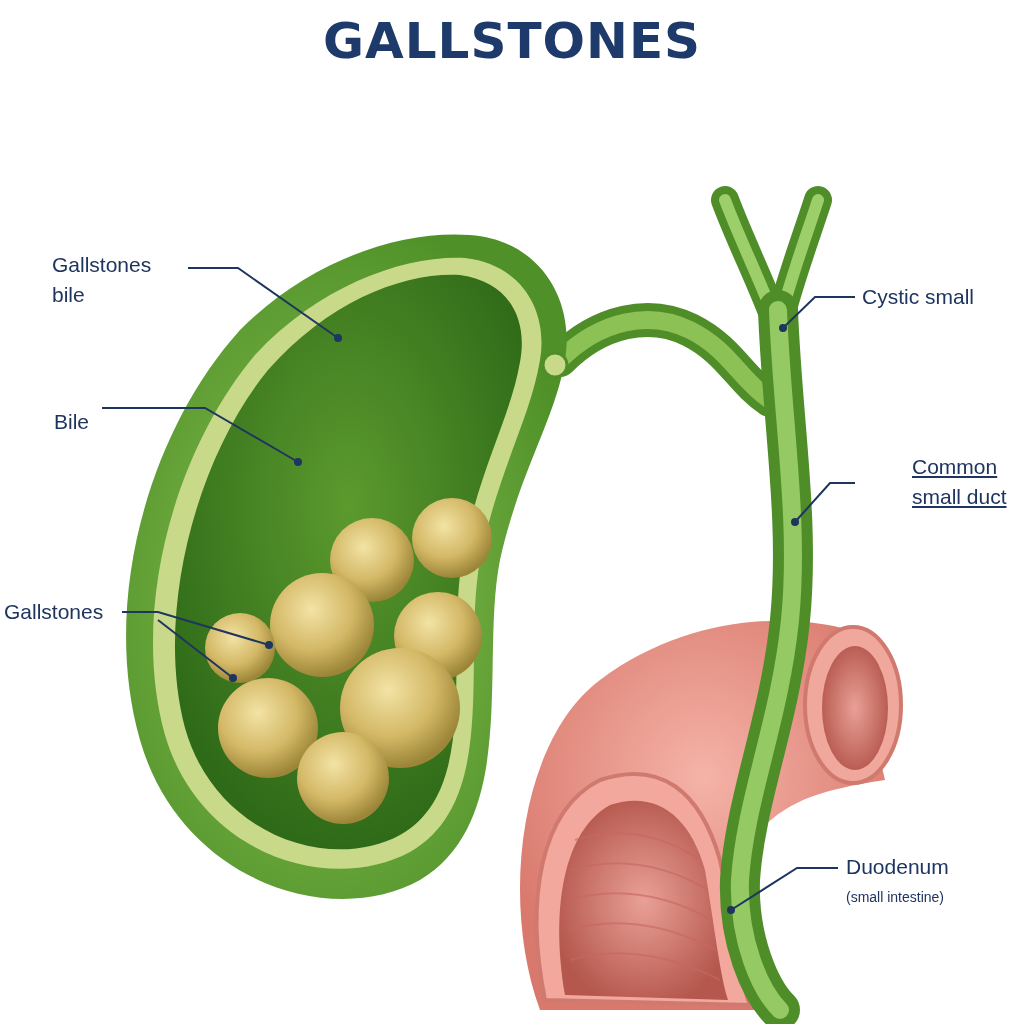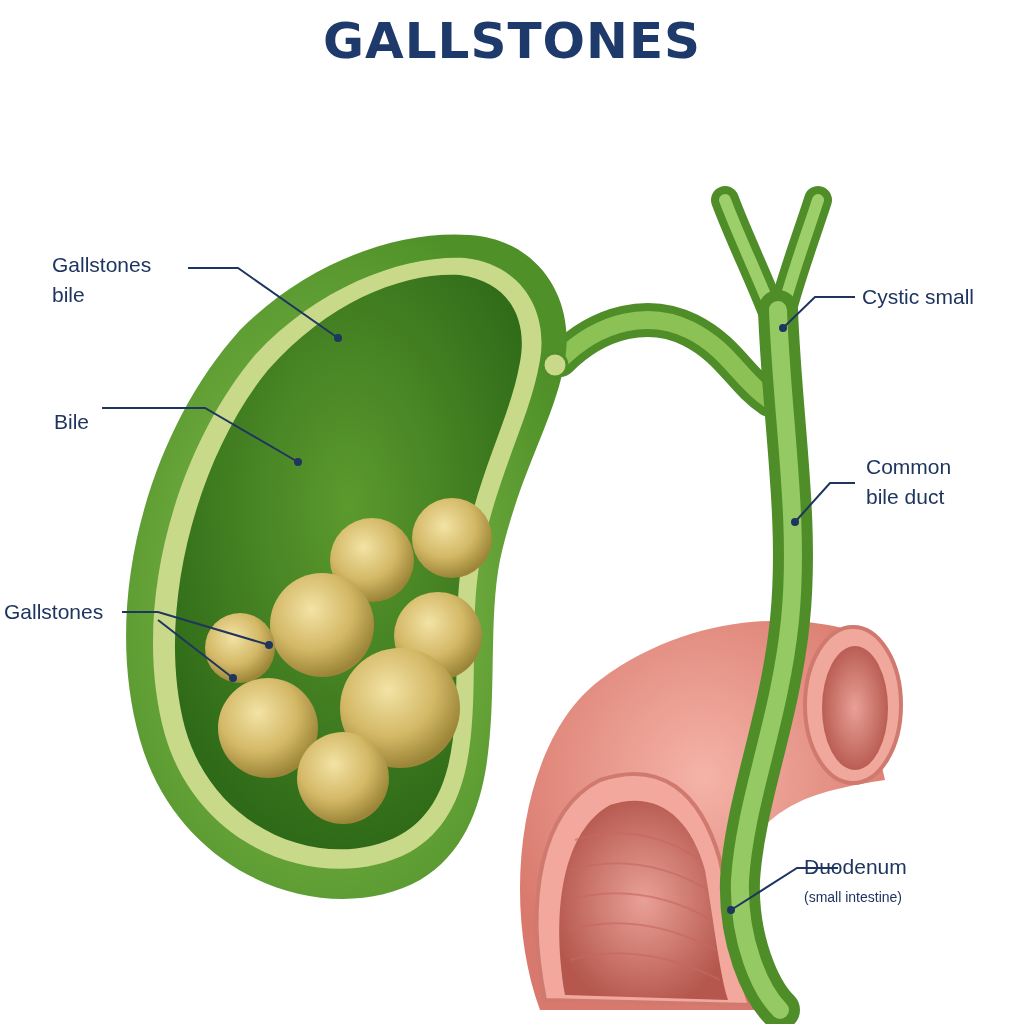--- a/index.html
+++ b/index.html
@@ -107,20 +107,20 @@
   </g>
 </svg>
 
 <div class="label" style="left:52px; top:250px;">
   <div>Gallstones</div>
   <div>bile</div>
 </div>
 <div class="label" style="left:54px; top:407px;">Bile</div>
 <div class="label" style="left:4px; top:597px;">Gallstones</div>
 <div class="label" style="left:862px; top:282px;">Cystic small</div>
-<div class="label" style="left:866px; top:452px;">
+<div class="label" style="left:912px; top:452px;text-decoration:underline;">
   <div>Common</div>
-  <div>bile duct</div>
+  <div>small duct</div>
 </div>
-<div class="label" style="left:804px; top:852px;">
+<div class="label" style="left:846px; top:852px;">
   <div>Duodenum</div>
   <div class="sub" style="font-size:14px;">(small intestine)</div>
 </div>
 
 </body></html>

